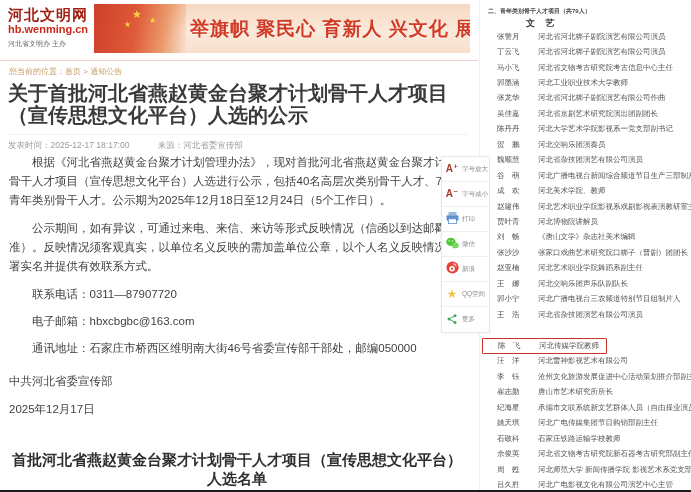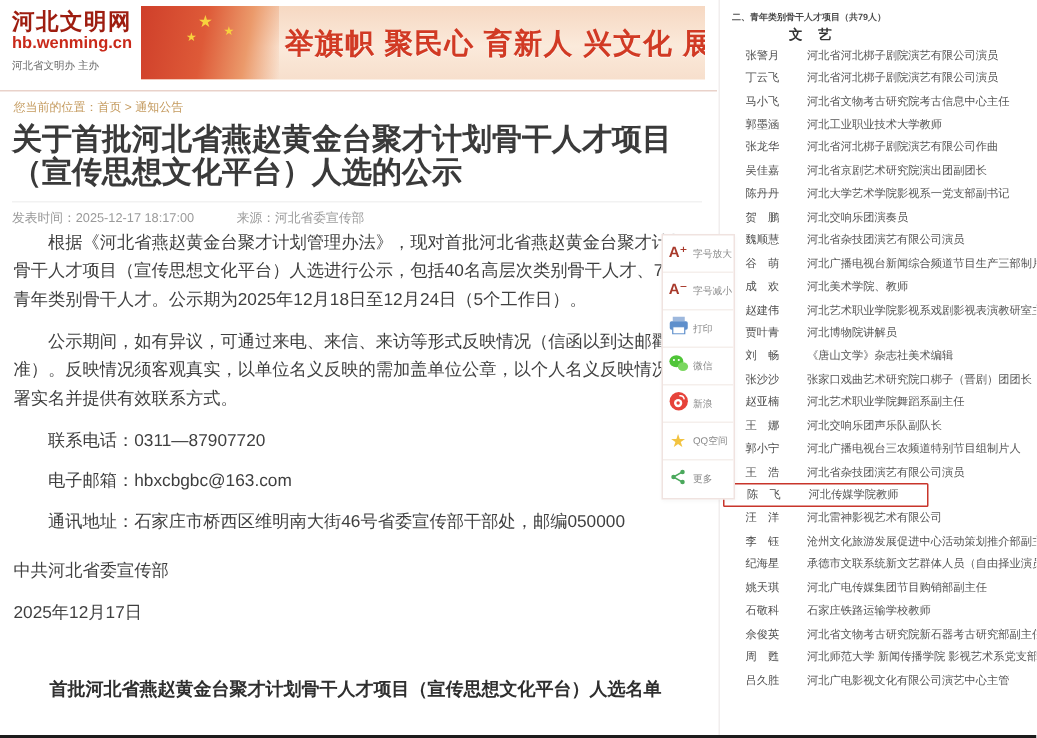--- a/index.html
+++ b/index.html
@@ -49,21 +49,21 @@
     position:absolute; left:8px; top:134px; width:460px; padding-top:5px;
     border-top:1px solid #f2f2f2; font-size:8.5px; color:#9a9a9a;
   }
   .article-meta span { margin-right:26px; }
 
   .article-body { position:absolute; left:9px; top:153px; width:456px; font-size:11.5px; line-height:19px; color:#3f3f3f; }
   .article-body p { text-indent:2em; margin-bottom:9px; }
   .article-body p.contact { margin-bottom:8px; }
   .sig-block { padding-right:60px; margin-top:14px; font-size:11.5px; color:#3f3f3f; }
   .sig-block .sig-date { margin-top:9px; }
-  .list-title { text-align:center; margin-top:31px; font-size:12px; font-weight:bold; color:#2f2f2f; }
+  .list-title { text-align:center; margin-top:31px; font-size:15px; font-weight:bold; color:#2f2f2f; }
 
   
   .toolbar {
     position:absolute; left:441px; top:156px; width:49px; background:#fff;
     border:1px solid #f0e3e0; box-shadow:0 1px 3px rgba(0,0,0,.04); z-index:5;
   }
   .tb-item {
     display:flex; align-items:center; gap:3px; height:25px; padding:0 3px;
     border-bottom:1px solid #f5efec; cursor:pointer;
   }
@@ -79,21 +79,21 @@
     background:#fff; border-left:1px solid #f1eeee; overflow:hidden;
   }
   .panel-heading { position:absolute; left:8px; top:7px; font-size:6px; font-weight:bold; color:#4a4a4a; white-space:nowrap; }
   .panel-category { position:absolute; left:0; top:17px; width:100%; padding-left:46px; font-size:9px; font-weight:bold; color:#333; letter-spacing:4px; }
   .panel-rows { position:absolute; left:0; top:29px; width:212px; }
   .p-row { display:flex; align-items:center; height:15.45px; padding-left:17px; white-space:nowrap; }
   .p-name { width:41px; flex:0 0 41px; font-size:7.5px; color:#4e4e4e; }
   .p-org { font-size:7.5px; color:#555; }
   .p-row.hl {
     border:1.5px solid #c8352b; width:fit-content; min-width:110px;
-    padding:0 19px 0 15px; margin-left:2px; border-radius:1px;
+    padding:0 7px 0 15px; margin-left:2px; border-radius:1px;margin-top:16px;
   }
 </style>
 </head>
 <body>
 
 <div class="left-page">
 
   <div class="site-logo">
     <div class="cn-name">河北文明网</div>
     <div class="url">hb.wenming.cn</div>
@@ -303,20 +303,24 @@
   <div class="p-row">
     <span class="p-name">汪　洋</span>
     <span class="p-org">河北雷神影视艺术有限公司</span>
   </div>
 
   <div class="p-row">
     <span class="p-name">李　钰</span>
     <span class="p-org">沧州文化旅游发展促进中心活动策划推介部副主任</span>
   </div>
 
+  <div class="p-row">
+    <span class="p-name">崔志勋</span>
+    <span class="p-org">唐山市艺术研究所所长</span>
+  </div>
 
   <div class="p-row">
     <span class="p-name">纪海星</span>
     <span class="p-org">承德市文联系统新文艺群体人员（自由择业演员、歌手）</span>
   </div>
 
   <div class="p-row">
     <span class="p-name">姚天琪</span>
     <span class="p-org">河北广电传媒集团节目购销部副主任</span>
   </div>

